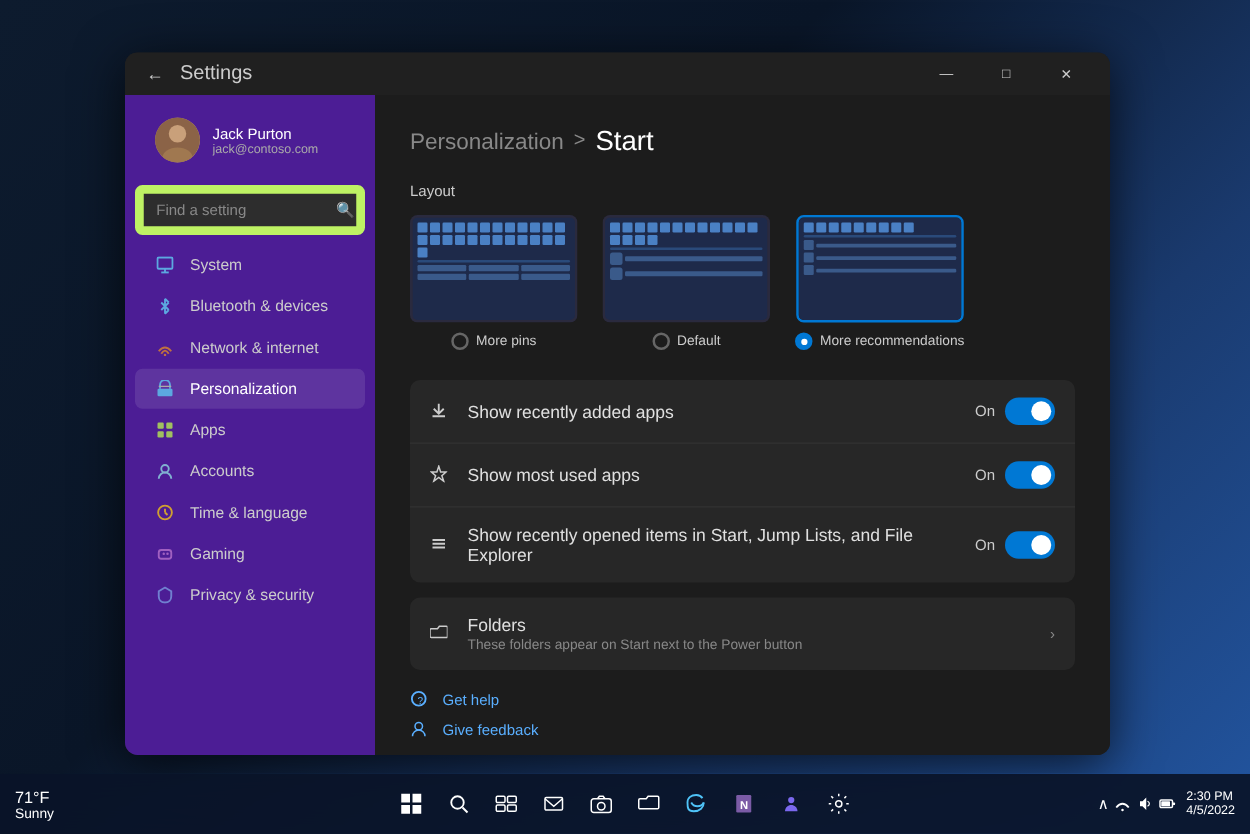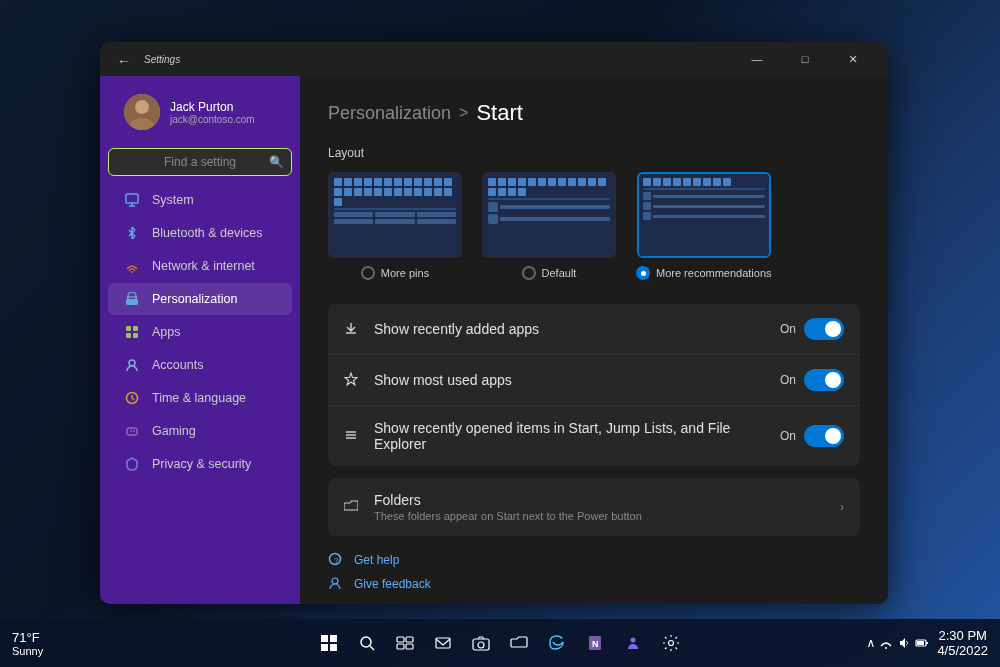--- a/index.html
+++ b/index.html
@@ -54,22 +54,22 @@
       left: 50%;
       transform: translateX(-50%);
     }
     .taskbar-right {
       display: flex;
       align-items: center;
       gap: 8px;
     }
     .taskbar-time {
       color: #fff;
-      font-size: 13px;
-      text-align: center;
+      font-size: 10px;
+      text-align: left;
     }
     .taskbar-sys-icons {
       display: flex;
       align-items: center;
       gap: 4px;
       color: #fff;
       font-size: 12px;
     }
 
     
@@ -102,24 +102,23 @@
       display: flex;
       align-items: center;
       justify-content: center;
       border-radius: 4px;
       cursor: pointer;
       color: #ccc;
       font-size: 14px;
     }
     .title-bar-title {
       color: #ccc;
-      font-size: 10px;
+      font-size: 16px;
       margin-left: 8px;
       flex: 1;
-      font-style: italic;
     }
     .title-bar-controls {
       display: flex;
       gap: 2px;
     }
     .title-btn {
       width: 46px;
       height: 30px;
       display: flex;
       align-items: center;
@@ -170,27 +169,26 @@
     .sidebar-user-name { color: #fff; font-size: 12px; font-weight: 500; }
     .sidebar-user-email { color: #aaa; font-size: 10px; }
 
     .search-box {
       margin: 0 8px 8px 8px;
       position: relative;
     }
     .search-input {
       width: 100%;
       background: #2d2d2d;
-      border: 1px solid #bef264;
+      border: 7px solid #bef264;
       border-radius: 6px;
       padding: 6px 10px 6px 10px;
       color: #ccc;
       font-size: 12px;
       outline: none;
-      text-align: center;
     }
     .search-input::placeholder { color: #888; }
     .search-icon-box {
       position: absolute;
       right: 8px;
       top: 50%;
       transform: translateY(-50%);
       color: #888;
       font-size: 12px;
     }

